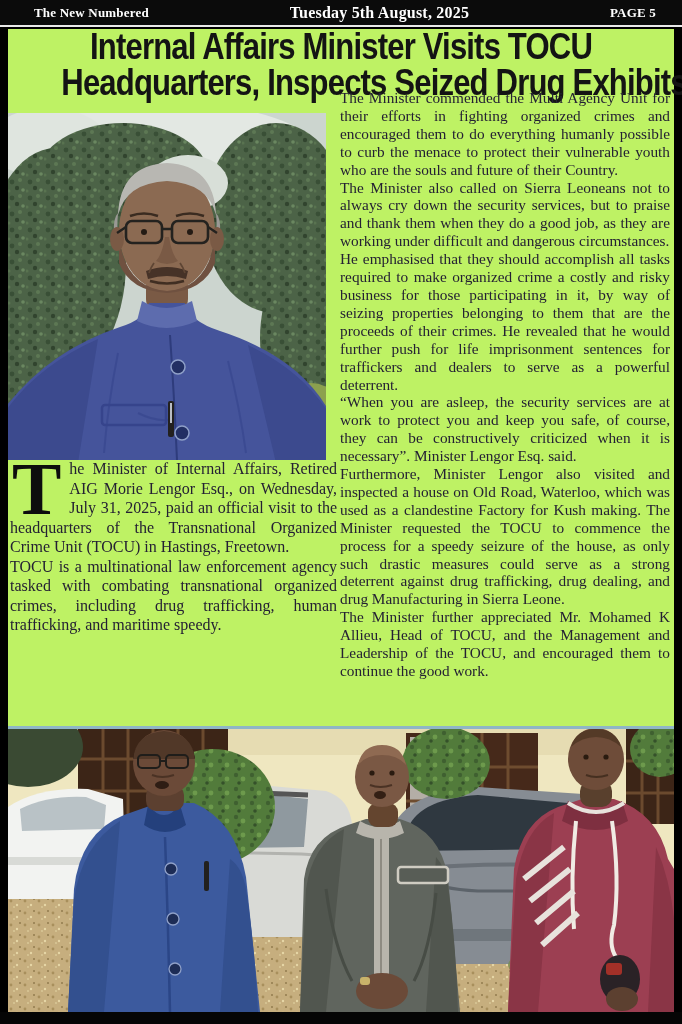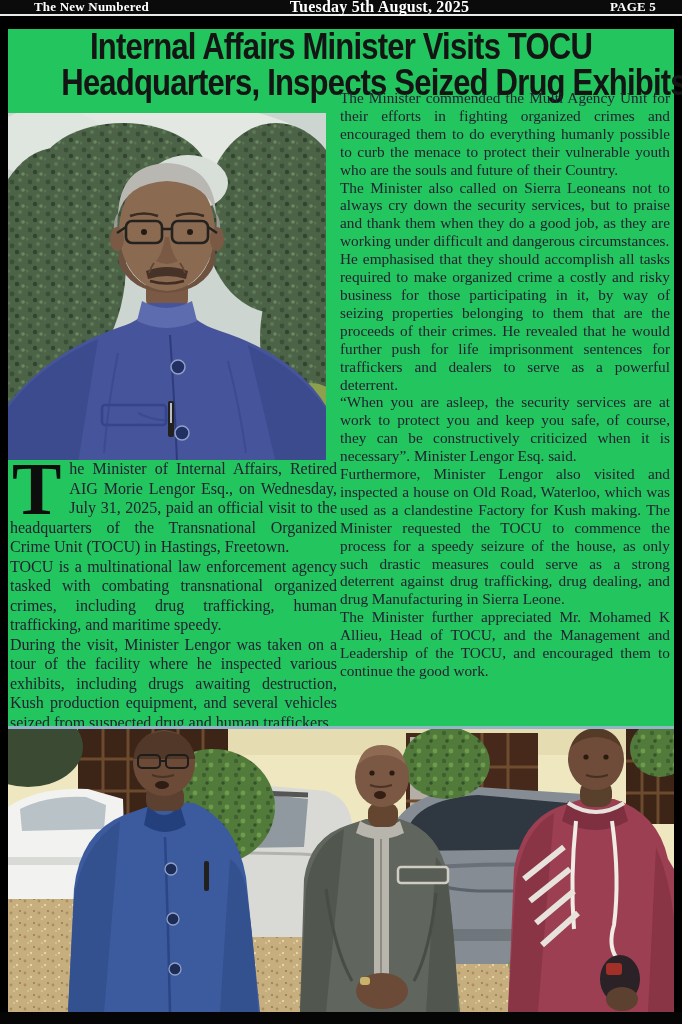--- a/index.html
+++ b/index.html
@@ -1,25 +1,25 @@
 <!DOCTYPE html>
 <html><head>
 <meta charset="utf-8">
 <style>
   html,body{margin:0;padding:0;background:#2b2b2b;}
   .page{position:relative;width:682px;height:1024px;margin:0 auto;background:#000;overflow:hidden;
         font-family:"Liberation Serif", serif;}
   
-  .masthead-bar{position:absolute;top:0;left:0;right:0;height:16px;background:#0b0b0b;
+  .masthead-bar{position:absolute;top:0;left:0;right:0;height:27px;background:#0b0b0b;
     display:flex;align-items:center;justify-content:space-between;box-sizing:border-box;
     padding:0 26px 0 34px;border-bottom:2px solid #e9e9e9;}
   .masthead-bar .mh{color:#fff;font-weight:bold;font-size:13px;letter-spacing:.2px;}
   .masthead-bar .mh.date{font-size:16px;text-align:center;}
   
-  .inner{position:absolute;top:29px;left:8px;right:8px;bottom:12px;background:#22c55e;}
+  .inner{position:absolute;top:29px;left:8px;right:8px;bottom:12px;background:#bef264;}
   
   .headline{position:absolute;top:0;left:0;width:100%;height:74px;text-align:center;color:#141414;}
   .headline .hl{font-family:"Liberation Sans", sans-serif;font-weight:900;font-size:37px;line-height:36px;
     white-space:nowrap;transform:scaleX(.84);transform-origin:50% 50%;letter-spacing:-1px;}
   
   .col{position:absolute;color:#242133;text-align:justify;}
   .col p{margin:0;}
   .col-right{left:332px;width:330px;top:60px;font-size:15.3px;line-height:17.9px;}
   .col-left{left:2px;width:327px;top:430px;font-size:16px;line-height:19.5px;}
   .dropcap{float:left;font-size:74px;line-height:56px;font-weight:bold;color:#0d0d0d;
@@ -122,21 +122,20 @@
 
         <path d="M138 158 Q159 150 180 158 L178 166 Q159 160 140 166 Z" fill="#463227"></path>
         <path d="M142 168 Q159 173 176 168" stroke="#402e22" stroke-width="2.5" fill="none"></path>
         <path d="M146 150 Q143 154 141 160 M172 150 Q175 154 177 160" stroke="#5e4534" stroke-width="1.8" fill="none"></path>
       </svg>
     </div>
 
     <div class="col col-left">
       <p><span class="dropcap">T</span><span>he Minister of Internal Affairs, Retired AIG Morie Lengor Esq., on Wednesday, July 31, 2025, paid an official visit to the headquarters of the Transnational Organized Crime Unit (TOCU) in Hastings, Freetown.</span></p>
       <p>TOCU is a multinational law enforcement agency tasked with combating transnational organized crimes, including drug trafficking, human trafficking, and maritime speedy.</p>
-      <p>During the visit, Minister Lengor was taken on a tour of the facility where he inspected various exhibits, including drugs awaiting destruction, Kush production equipment, and several vehicles seized from suspected drug and human traffickers.</p>
     </div>
 
     <div class="col col-right">
       <p>The Minister commended the Multi Agency Unit for their efforts in fighting organized crimes and encouraged them to do everything humanly possible to curb the menace to protect their vulnerable youth who are the souls and future of their Country.</p>
       <p>The Minister also called on Sierra Leoneans not to always cry down the security services, but to praise and thank them when they do a good job, as they are working under difficult and dangerous circumstances.</p>
       <p>He emphasised that they should accomplish all tasks required to make organized crime a costly and risky business for those participating in it, by way of seizing properties belonging to them that are the proceeds of their crimes. He revealed that he would further push for life imprisonment sentences for traffickers and dealers to serve as a powerful deterrent.</p>
       <p>“When you are asleep, the security services are at work to protect you and keep you safe, of course, they can be constructively criticized when it is necessary”. Minister Lengor Esq. said.</p>
       <p>Furthermore, Minister Lengor also visited and inspected a house on Old Road, Waterloo, which was used as a clandestine Factory for Kush making. The Minister requested the TOCU to commence the process for a speedy seizure of the house, as only such drastic measures could serve as a strong deterrent against drug trafficking, drug dealing, and drug Manufacturing in Sierra Leone.</p>
       <p>The Minister further appreciated Mr. Mohamed K Allieu, Head of TOCU, and the Management and Leadership of the TOCU, and encouraged them to continue the good work.</p>
     </div>

